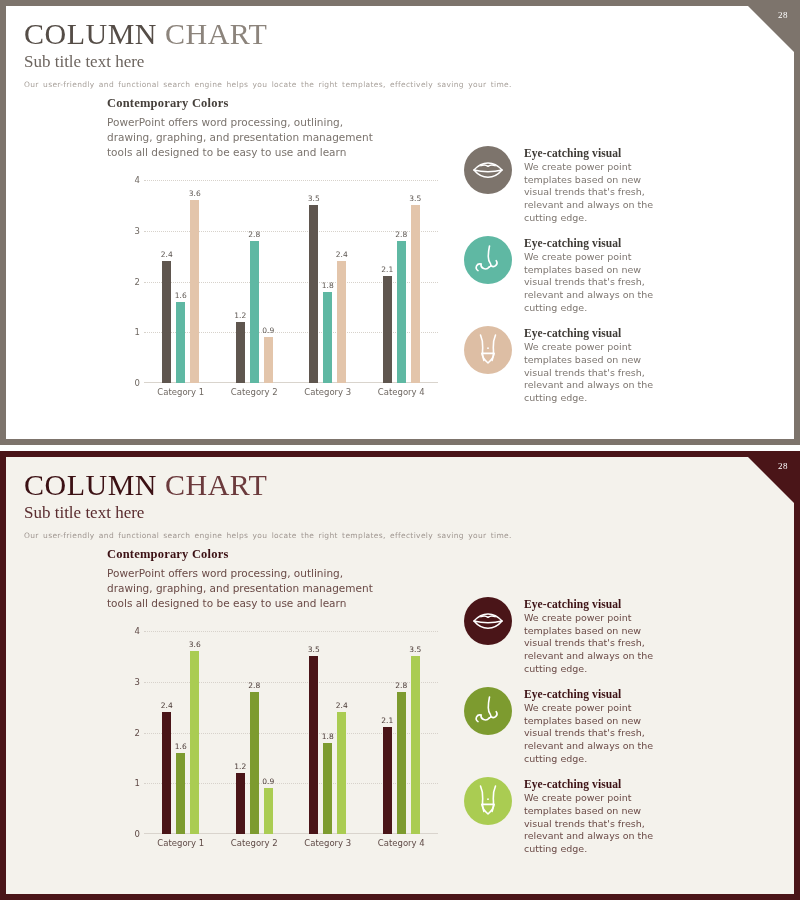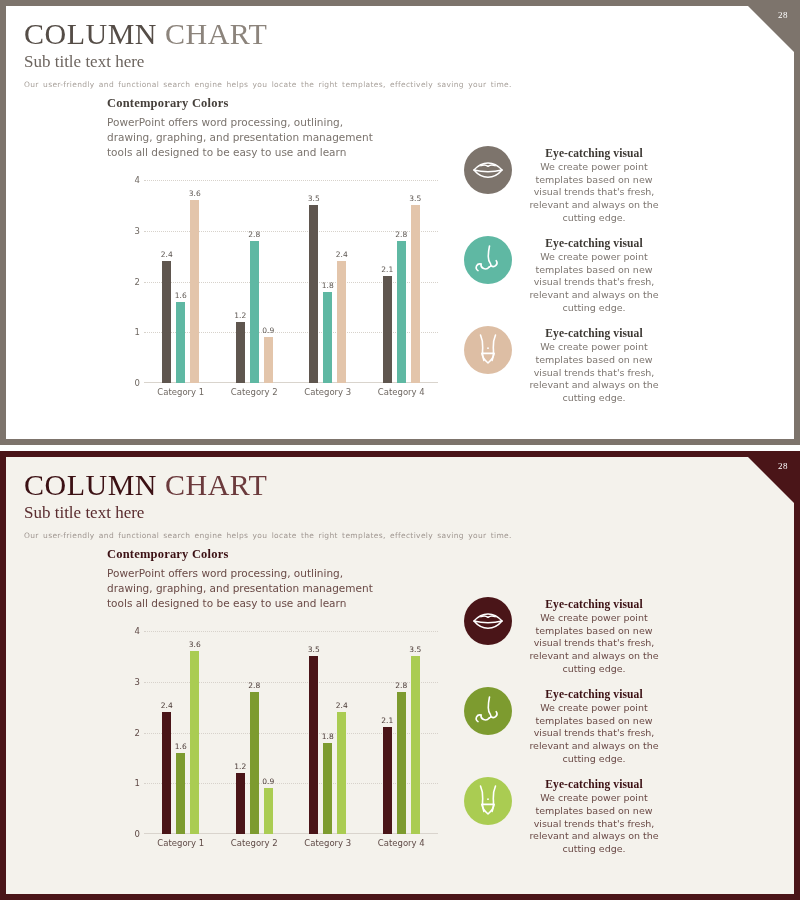--- a/index.html
+++ b/index.html
@@ -80,21 +80,21 @@
   }
   .slide-b .tagline { color: #a09791; }
 
   
   .body {
     position: absolute;
     left: 0; right: 0; top: 90px; bottom: 0;
     display: flex;
   }
   .left-col { width: 450px; position: relative; padding-left: 101px; }
-  .right-col { flex: 1; padding: 50px 20px 0 8px; text-align: center; }
+  .right-col { flex: 1; padding: 50px 20px 0 8px; }
 
   
   .intro-head {
     font-family: "Liberation Serif", serif;
     font-weight: bold;
     font-size: 12.5px;
     color: #46403b;
     letter-spacing: .2px;
   }
   .slide-b .intro-head { color: #3c1114; }

